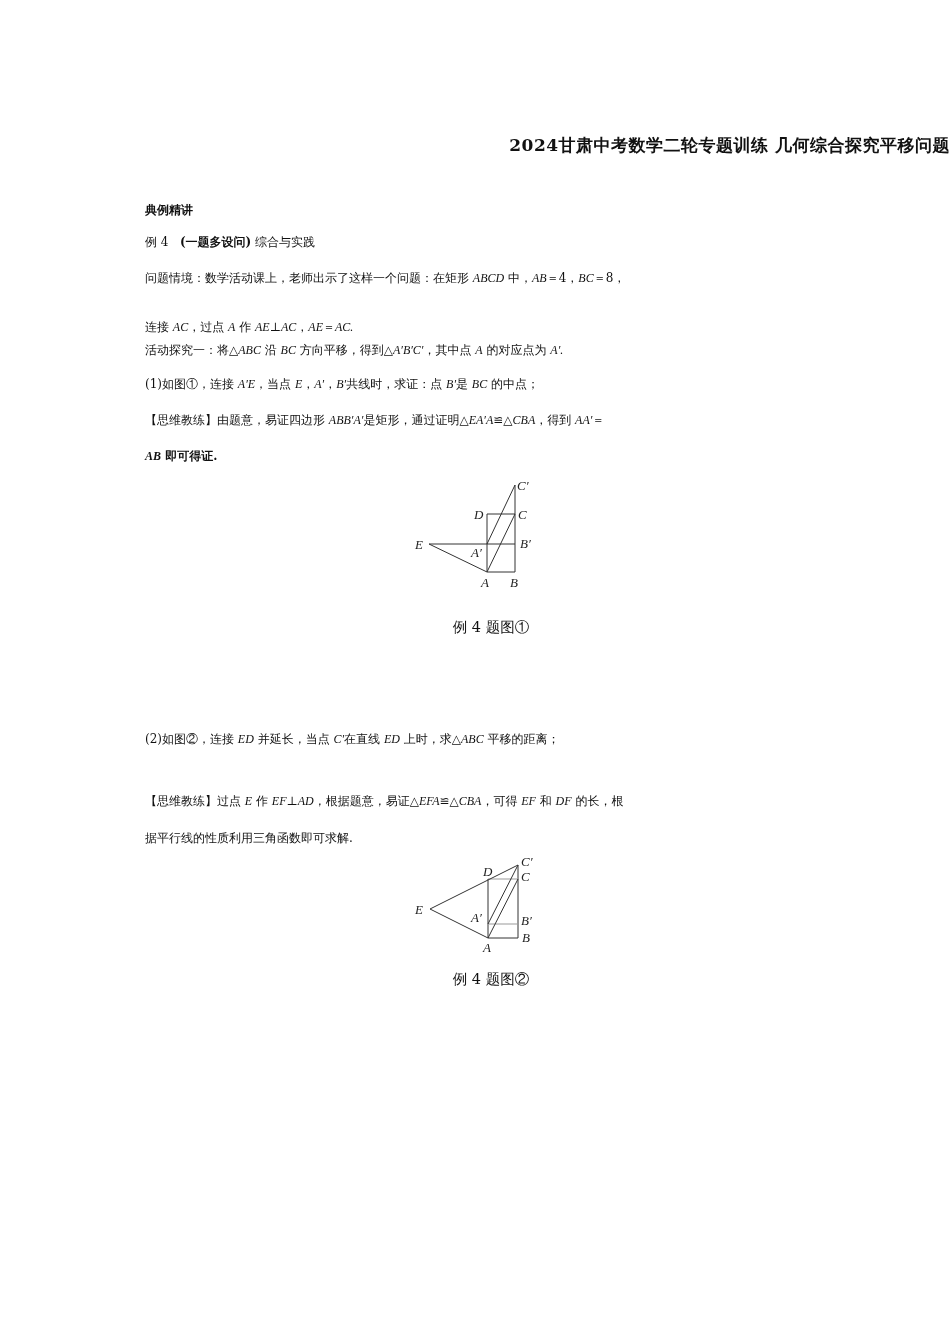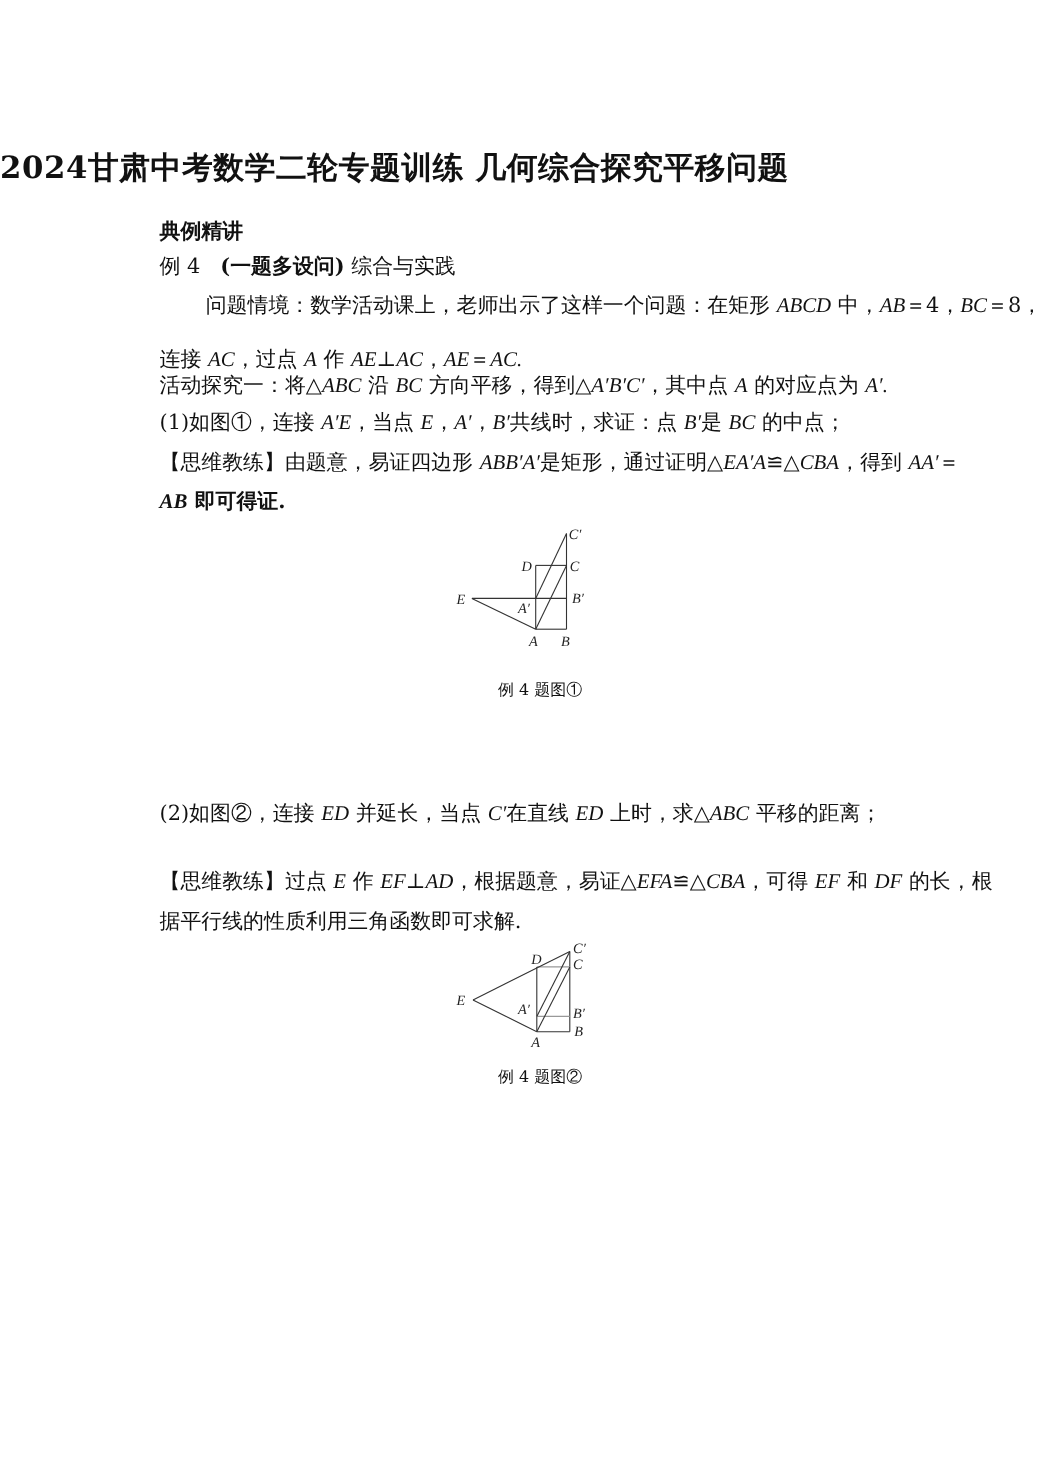--- a/index.html
+++ b/index.html
@@ -1,38 +1,38 @@
 <!DOCTYPE html>
 <html><head>
 <meta charset="utf-8">
 <style>
   html, body { margin: 0; padding: 0; background: #ffffff; }
   body { width: 950px; height: 1344px; position: relative; overflow: hidden;
          font-family: "DejaVu Serif", "Liberation Serif", serif; color: #111; }
-  .title { position: absolute; left: 0; width: 950px; top: 134px; text-align: left;
-           font-size: 28px; font-weight: bold; letter-spacing: 0.5px; }
-  .line { position: absolute; left: 145px; font-size: 19px; white-space: nowrap; line-height: 20px; }
+  .title { position: absolute; left: 0; width: 950px; top: 134px; text-align: right;
+           font-size: 17px; font-weight: bold; letter-spacing: 0.5px; }
+  .line { position: absolute; left: 145px; font-size: 12px; white-space: nowrap; line-height: 20px; }
   .bold { font-weight: bold; }
   .it { font-style: italic; font-family: "Liberation Serif", serif; }
   .caption { position: absolute; left: 0; width: 950px; text-align: center; font-size: 14.5px; padding-left: 16px; }
   svg.fig { position: absolute; left: 0; top: 0; }
   svg text { font-family: "Liberation Serif", serif; font-style: italic; font-size: 13px; fill: #222; }
 </style>
 </head>
 <body>
 
 <div class="title">2024甘肃中考数学二轮专题训练  几何综合探究平移问题</div>
 
 <div class="line bold" style="top:200px;">典例精讲</div>
 
 <div class="line" style="top:232px;">
   <span>例 4</span>&nbsp;&nbsp;&nbsp;<span class="bold">(一题多设问)</span> <span>综合与实践</span>
 </div>
 
-<div class="line" style="top:268px;margin-left:42px;">
+<div class="line" style="top:268px;">
   <span>问题情境：数学活动课上，老师出示了这样一个问题：在矩形 </span><span class="it">ABCD</span><span> 中，</span><span class="it">AB</span><span>＝4，</span><span class="it">BC</span><span>＝8，</span>
 </div>
 
 <div class="line" style="top:304px;margin-top:13px;">
   <span>连接 </span><span class="it">AC</span><span>，过点 </span><span class="it">A</span><span> 作 </span><span class="it">AE</span><span>⊥</span><span class="it">AC</span><span>，</span><span class="it">AE</span><span>＝</span><span class="it">AC.</span>
 </div>
 
 <div class="line" style="top:340px;">
   <span>活动探究一：将△</span><span class="it">ABC</span><span> 沿 </span><span class="it">BC</span><span> 方向平移，得到△</span><span class="it">A′B′C′</span><span>，其中点 </span><span class="it">A</span><span> 的对应点为 </span><span class="it">A′.</span>
 </div>

